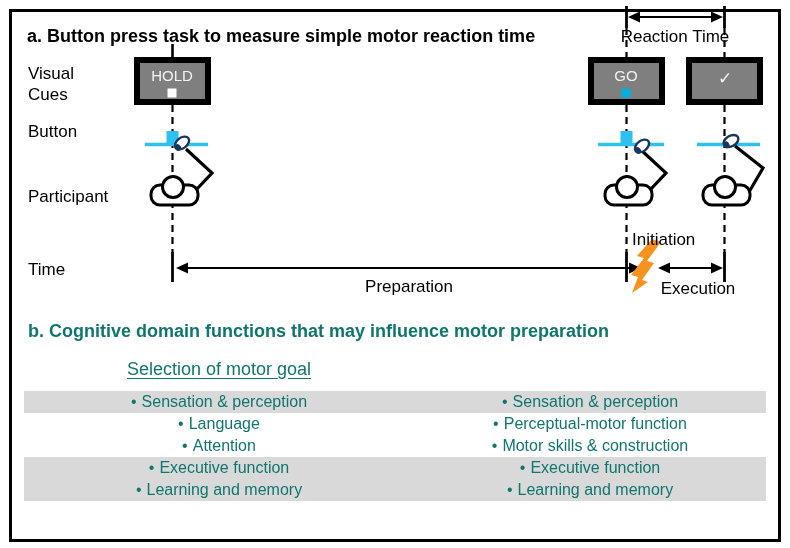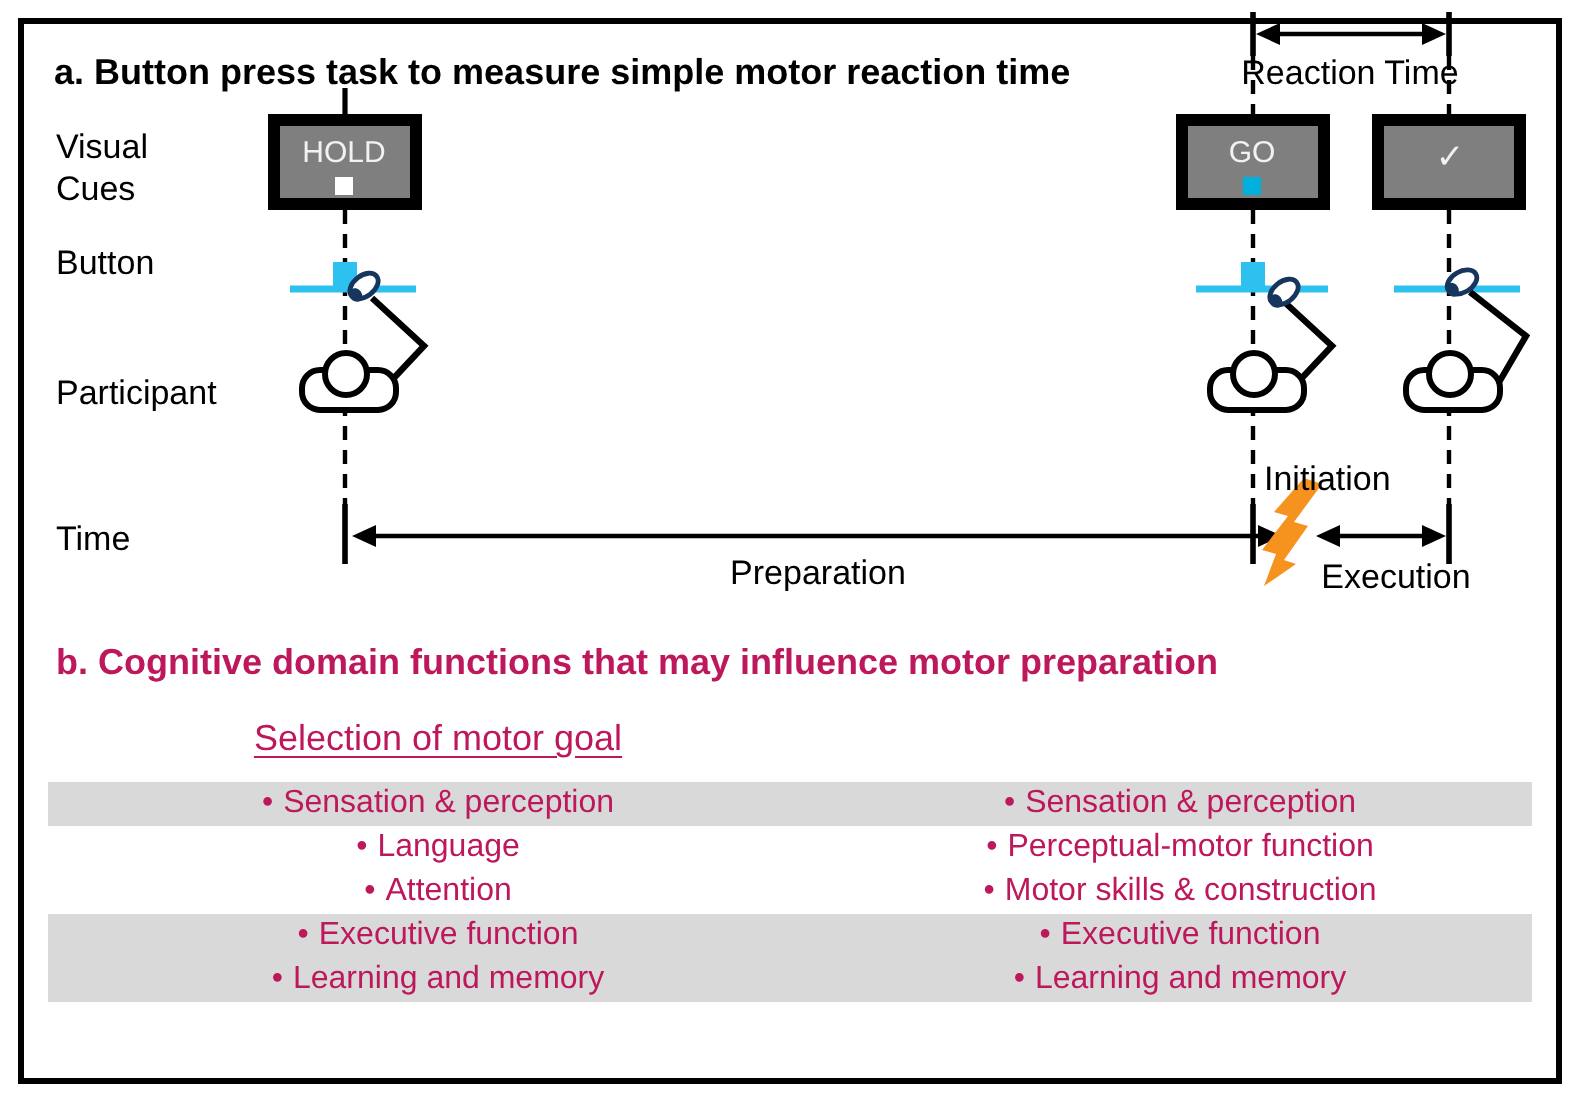--- a/index.html
+++ b/index.html
@@ -1,18 +1,18 @@
 <!DOCTYPE html>
 <html><head>
 <meta charset="utf-8">
 <style>
   html,body{margin:0;padding:0;background:#fff;}
   .page{
     position:relative;width:790px;height:548px;background:#fff;overflow:hidden;
-    font-family:"Liberation Sans","DejaVu Sans",sans-serif;color:#be185d;
+    font-family:"Liberation Sans","DejaVu Sans",sans-serif;color:#0f766e;
   }
   .frame{
     position:absolute;left:9px;top:9px;width:772px;height:533px;
     border:3px solid #000;box-sizing:border-box;pointer-events:none;
   }
   .abs{position:absolute;}
   .ttl{font-size:18px;font-weight:bold;white-space:nowrap;}
   .hdr{font-size:18px;text-decoration:underline;text-underline-offset:3px;text-decoration-thickness:1.5px;white-space:nowrap;}
   .colhead{position:absolute;top:358px;height:22px;text-align:center;line-height:22px;text-decoration:underline;}
   .rows{position:absolute;left:24px;top:391px;width:742px;}

